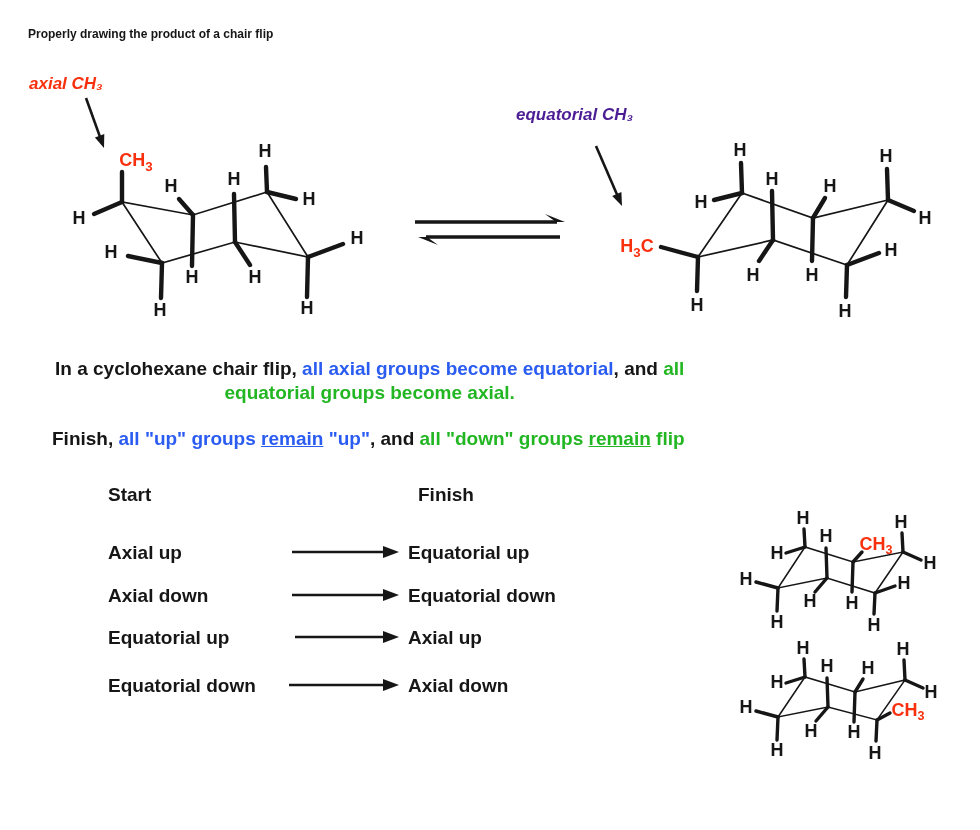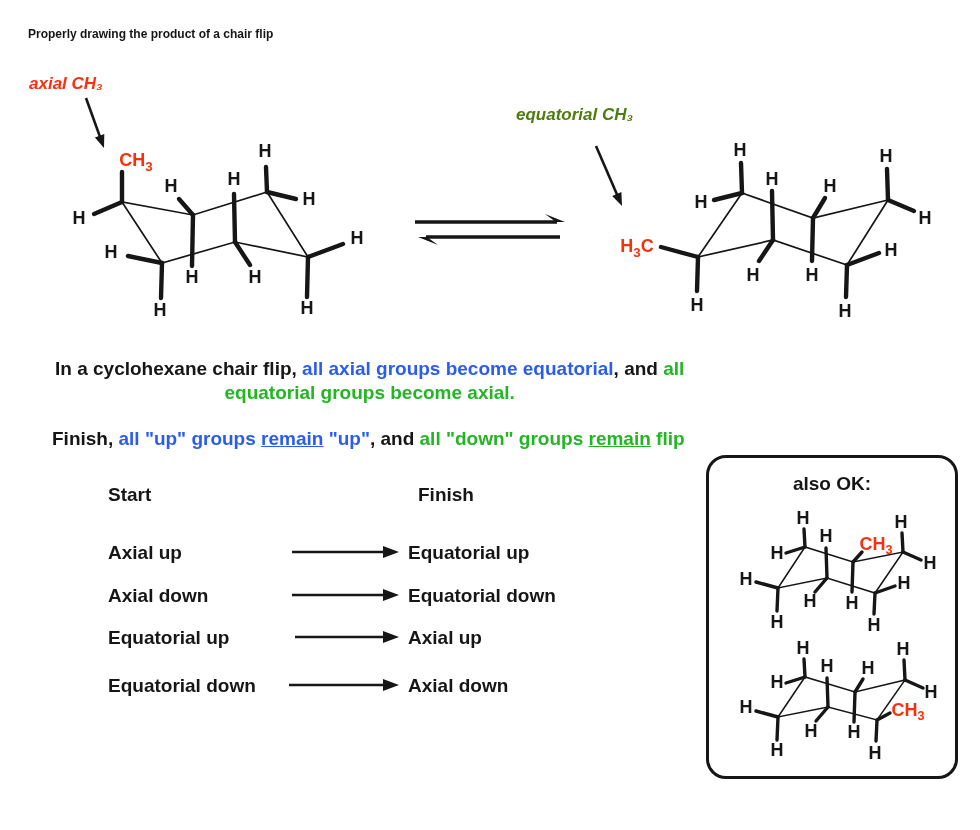--- a/index.html
+++ b/index.html
@@ -173,29 +173,26 @@
       <g>
         <line x1="289" y1="685" x2="392.6" y2="685" stroke="#161616" stroke-width="2.6"></line>
         <polygon points="399.0,685.0 383.0,691.0 383.0,679.0" fill="#161616"></polygon>
       </g>
     </svg>
 
   <div class="abs title" style="left:28px;top:27px;">Properly drawing the product of a chair flip</div>
 
   <div class="abs pointer-label" style="left:29px;top:74px;color:#f9300d;">axial CH₃</div>
 
-  <div class="abs pointer-label" style="left:516px;top:105px;color:#4d7c0f;">equatorial CH₃</div>
+  <div class="abs pointer-label" style="left:516px;top:105px;color:#4c1d95;">equatorial CH₃</div>
 
   <div id="paragraphs">
       <div class="abs para" style="left: 55px; top: 357px;">
         <div><span class="k">In a cyclohexane chair flip, </span><span class="b">all axial groups become equatorial</span><span class="k">, and </span><span class="g">all</span></div>
         <div><span class="g">equatorial groups become axial.</span></div>
       </div>
       <div class="abs para" style="left: 52px; top: 427px;">
         <div><span class="k">Finish, </span><span class="b">all "up" groups </span><span class="b u">remain</span><span class="b"> "up"</span><span class="k">, and </span><span class="g">all "down" groups </span><span class="g u">remain</span><span class="g"> flip</span></div>
       </div>
     </div>
 
-  <div class="alsoBox" id="alsoBox" style="left: 706px; top: 455px; width: 252px; height: 324px;">
-    <div class="alsoHead">also OK:</div>
-  </div>
 
 </div>
 
 </body></html>

